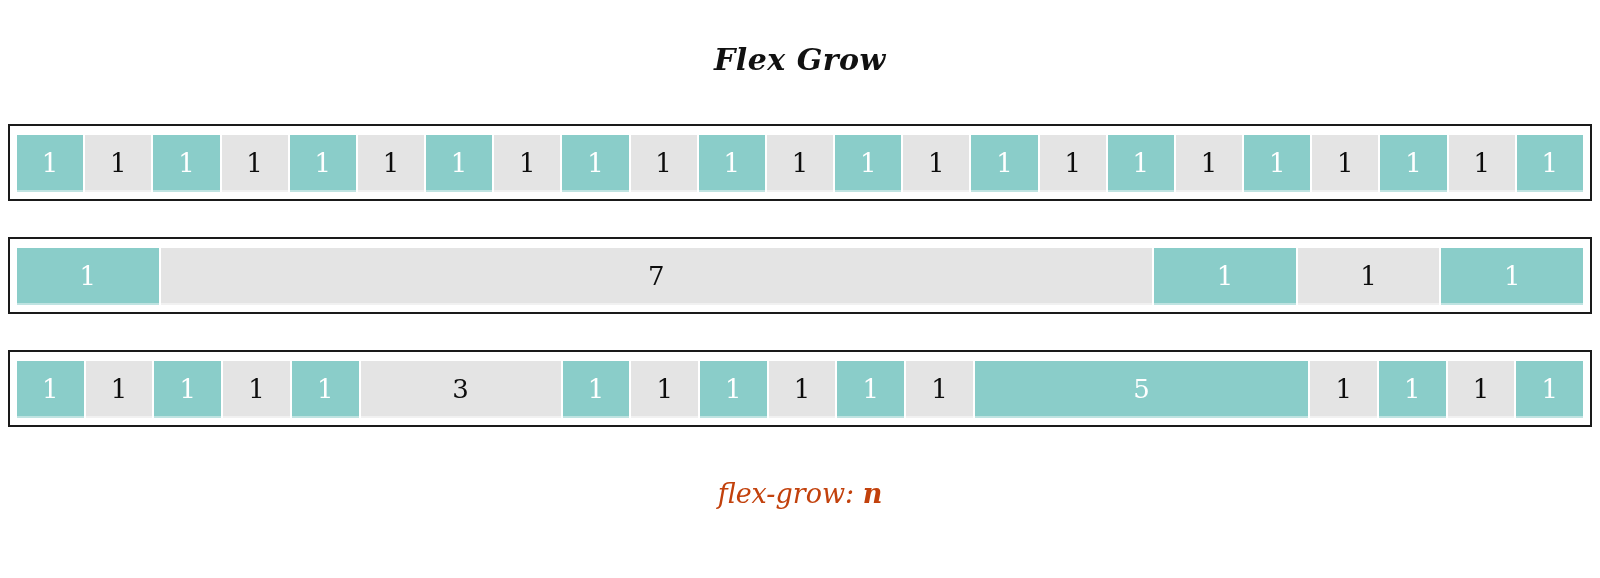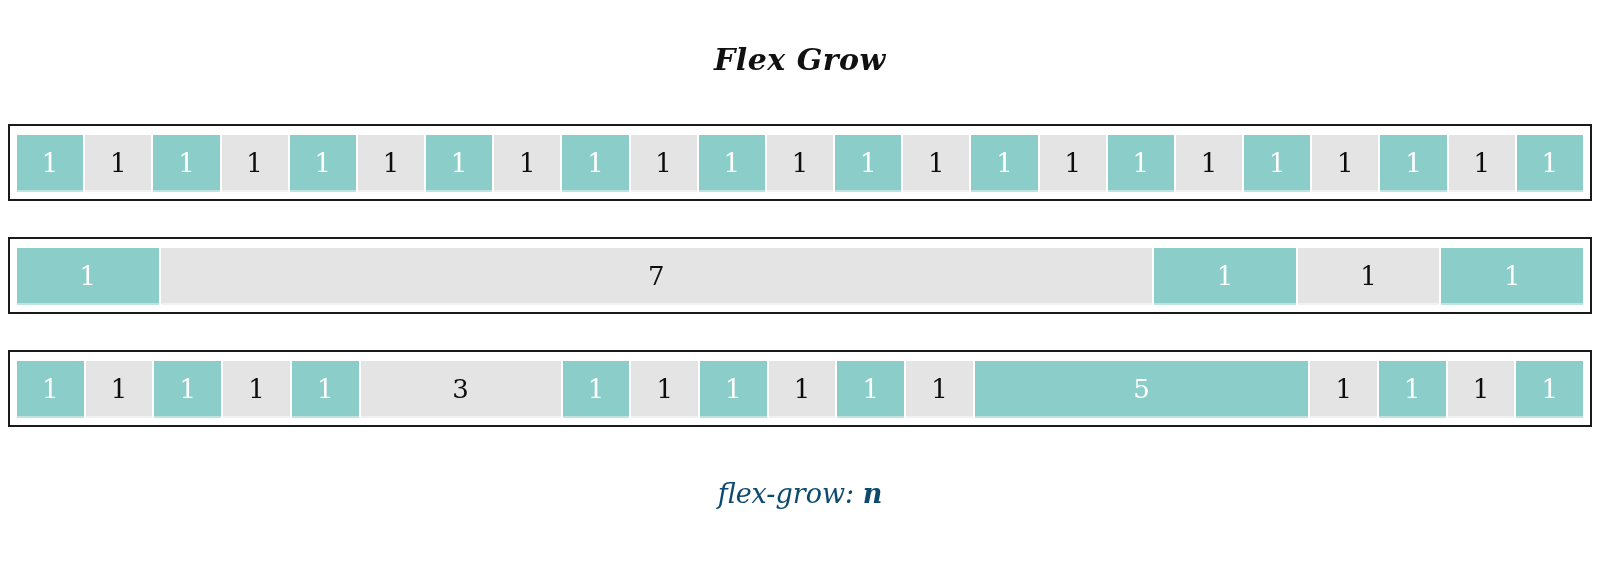--- a/index.html
+++ b/index.html
@@ -34,21 +34,21 @@
   }
   .caption {
     position: absolute;
     top: 478px;
     left: 0;
     width: 1600px;
     text-align: center;
     font-family: "DejaVu Serif", "Liberation Serif", serif;
     font-size: 27px;
     font-style: italic;
-    color: #0c4a6e;
+    color: #c2410c;
   }
   .caption .strong {
     font-weight: bold;
     font-style: italic;
   }
 
   .rows {
     position: absolute;
     top: 124px;
     left: 8px;

